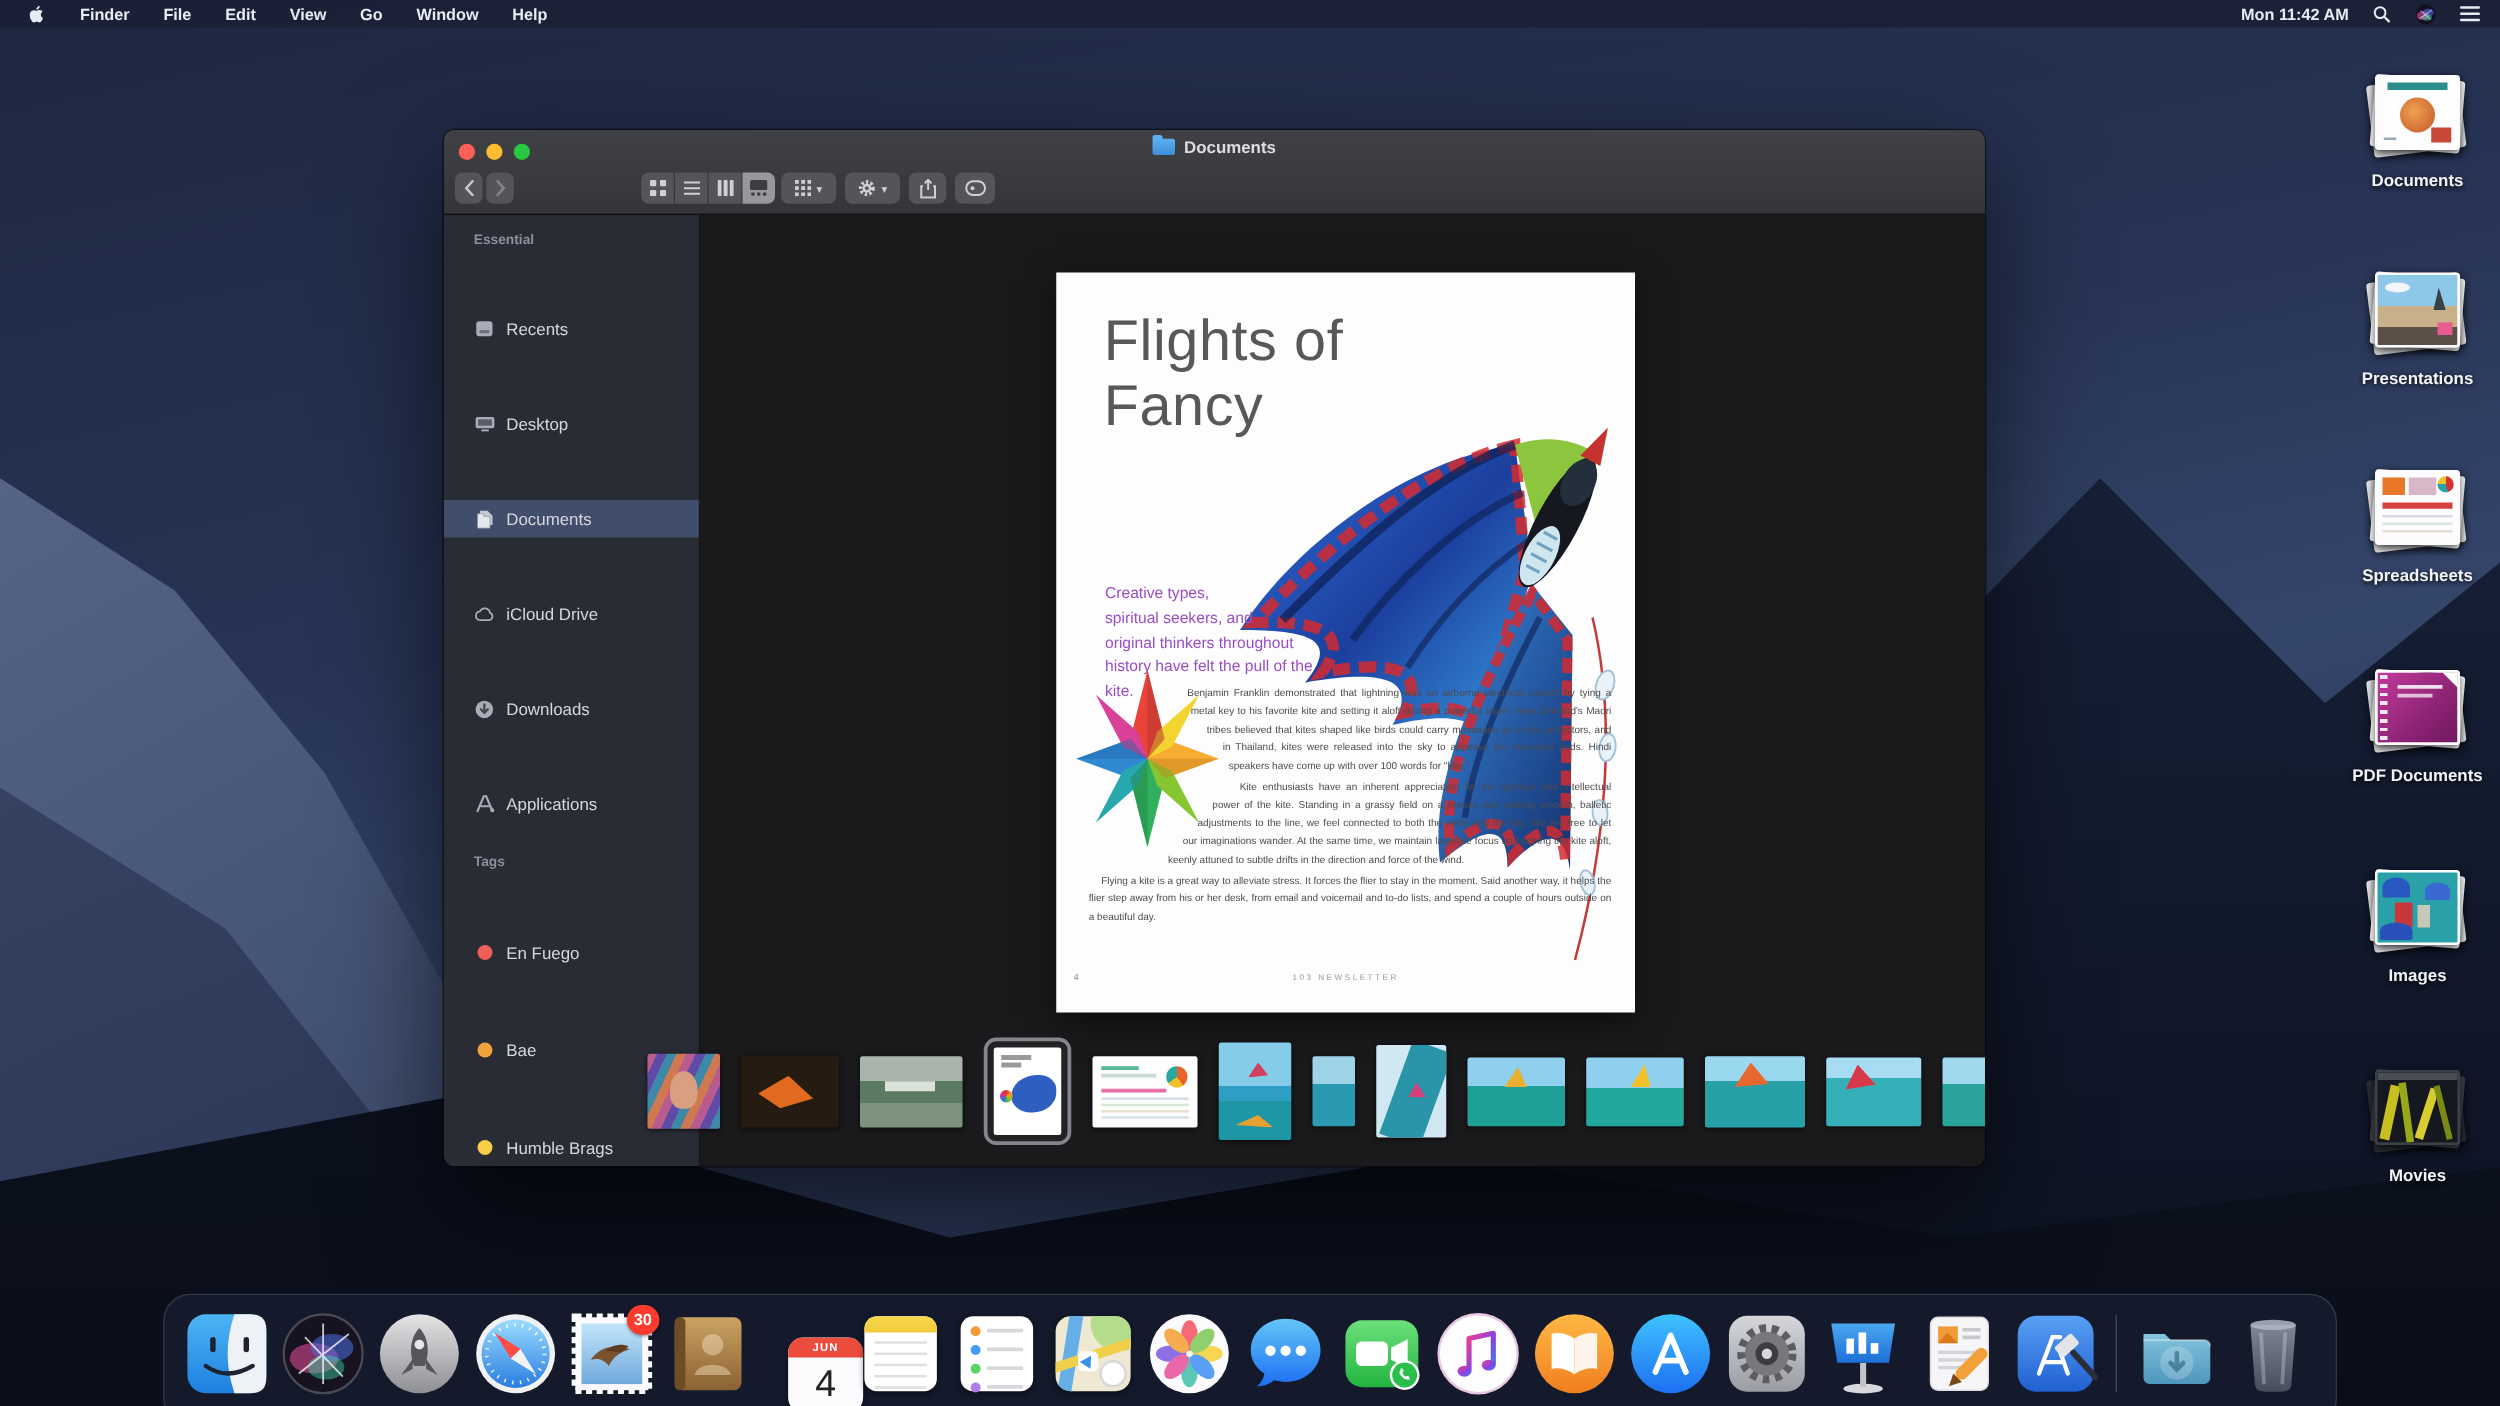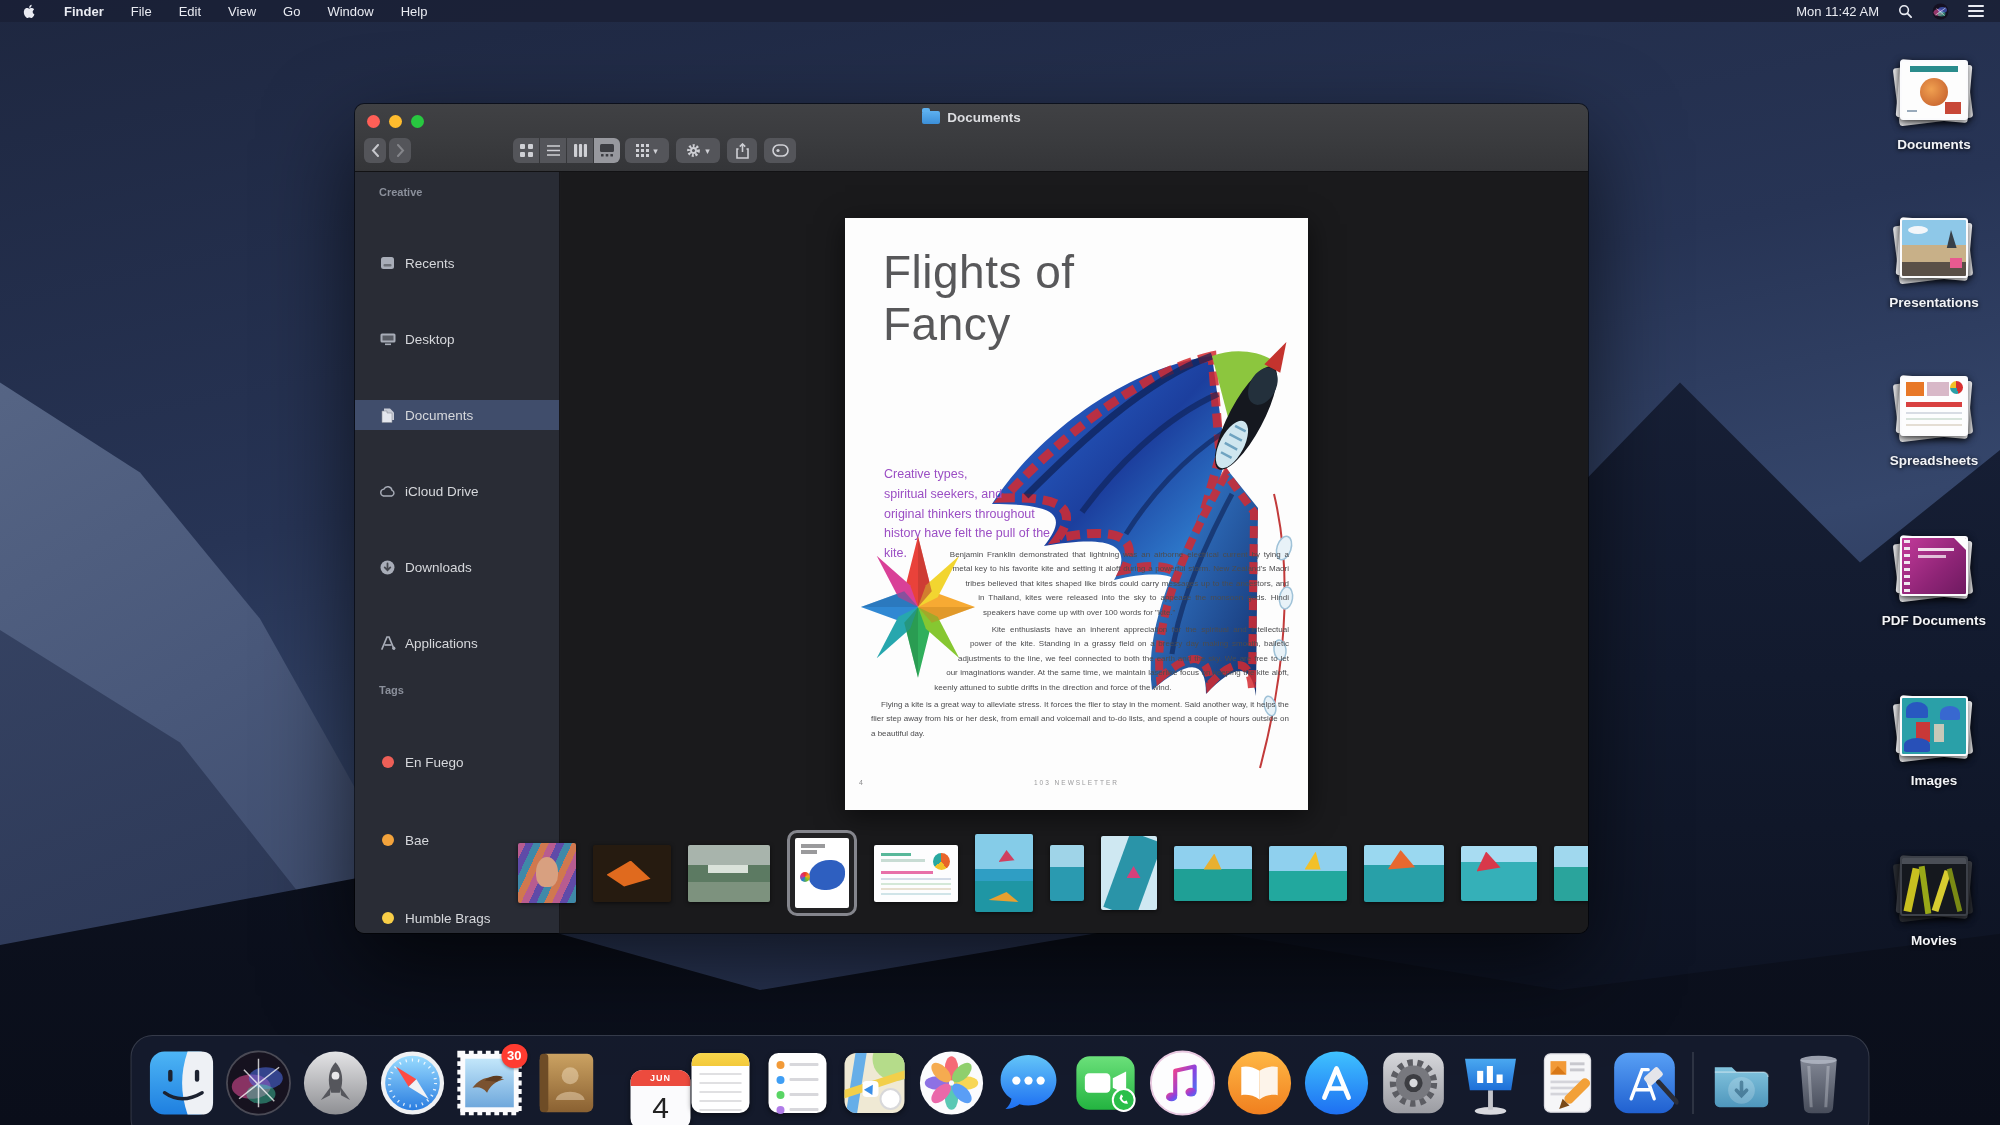--- a/index.html
+++ b/index.html
@@ -18,21 +18,21 @@
     background:linear-gradient(160deg,#3c4a6c 0%,#27324f 70%); opacity:.9; }
   .mtn-bottom { clip-path:polygon(0 84%,18% 78%,38% 88%,58% 82%,78% 88%,100% 83%,100% 100%,0 100%);
     background:linear-gradient(180deg,#131a2c 0%,#0a0e1a 100%); }
 
   
   #menubar { position:absolute; left:0; top:0; width:2000px; height:22px;
     background:rgba(26,32,54,.88); display:flex; 
     color:#e9ebf2; font-size:13px; z-index:50; }
   #menubar .left { display:flex; align-items:center; gap:27px; padding-left:22px; }
   #menubar .right { margin-left:auto; display:flex; align-items:center; gap:19px; padding-right:16px; }
-  .menu-item { cursor:default; }
+  .menu-item { cursor:default;font-weight:bold; }
   .menu-item.app { font-weight:bold; }
   .mb-icon { display:flex; align-items:center; }
   .nc-lines { display:flex; flex-direction:column; gap:3px; }
   .nc-lines i { display:block; width:16px; height:2px; background:#e9ebf2; border-radius:1px; }
 
   
   #window { position:absolute; left:355px; top:104px; width:1233px; height:829px;
     border-radius:9px; overflow:hidden; background:#1b1b1d;
     box-shadow:0 34px 90px rgba(0,0,0,.65), 0 0 0 1px rgba(0,0,0,.55); z-index:10; }
   #chrome { position:absolute; left:0; top:0; right:0; height:68px;
@@ -315,21 +315,21 @@
       <div class="tb-btn" style="left:409px;width:32px;">
         <svg width="17" height="13" viewBox="0 0 17 13">
             <rect x="1" y="1" width="15" height="11" rx="5.5" fill="none" stroke="#cfd0d5" stroke-width="1.6"></rect>
             <circle cx="6" cy="6.5" r="1.6" fill="#cfd0d5"></circle>
           </svg>
       </div>
 
     </div>
 
     <div id="sidebar">
-      <div class="sb-header">Creative</div>
+      <div class="sb-header">Essential</div>
 
       <div class="sb-row">
         <span class="sb-ic">
           <svg width="15" height="14" viewBox="0 0 15 14">
               <rect x="1" y="1" width="13" height="12" rx="2.5" fill="#a8adb8"></rect>
               <rect x="3.5" y="8" width="8" height="2.6" rx="1" fill="#6c7078"></rect>
             </svg>
         </span>
         <span>Recents</span>
       </div>

